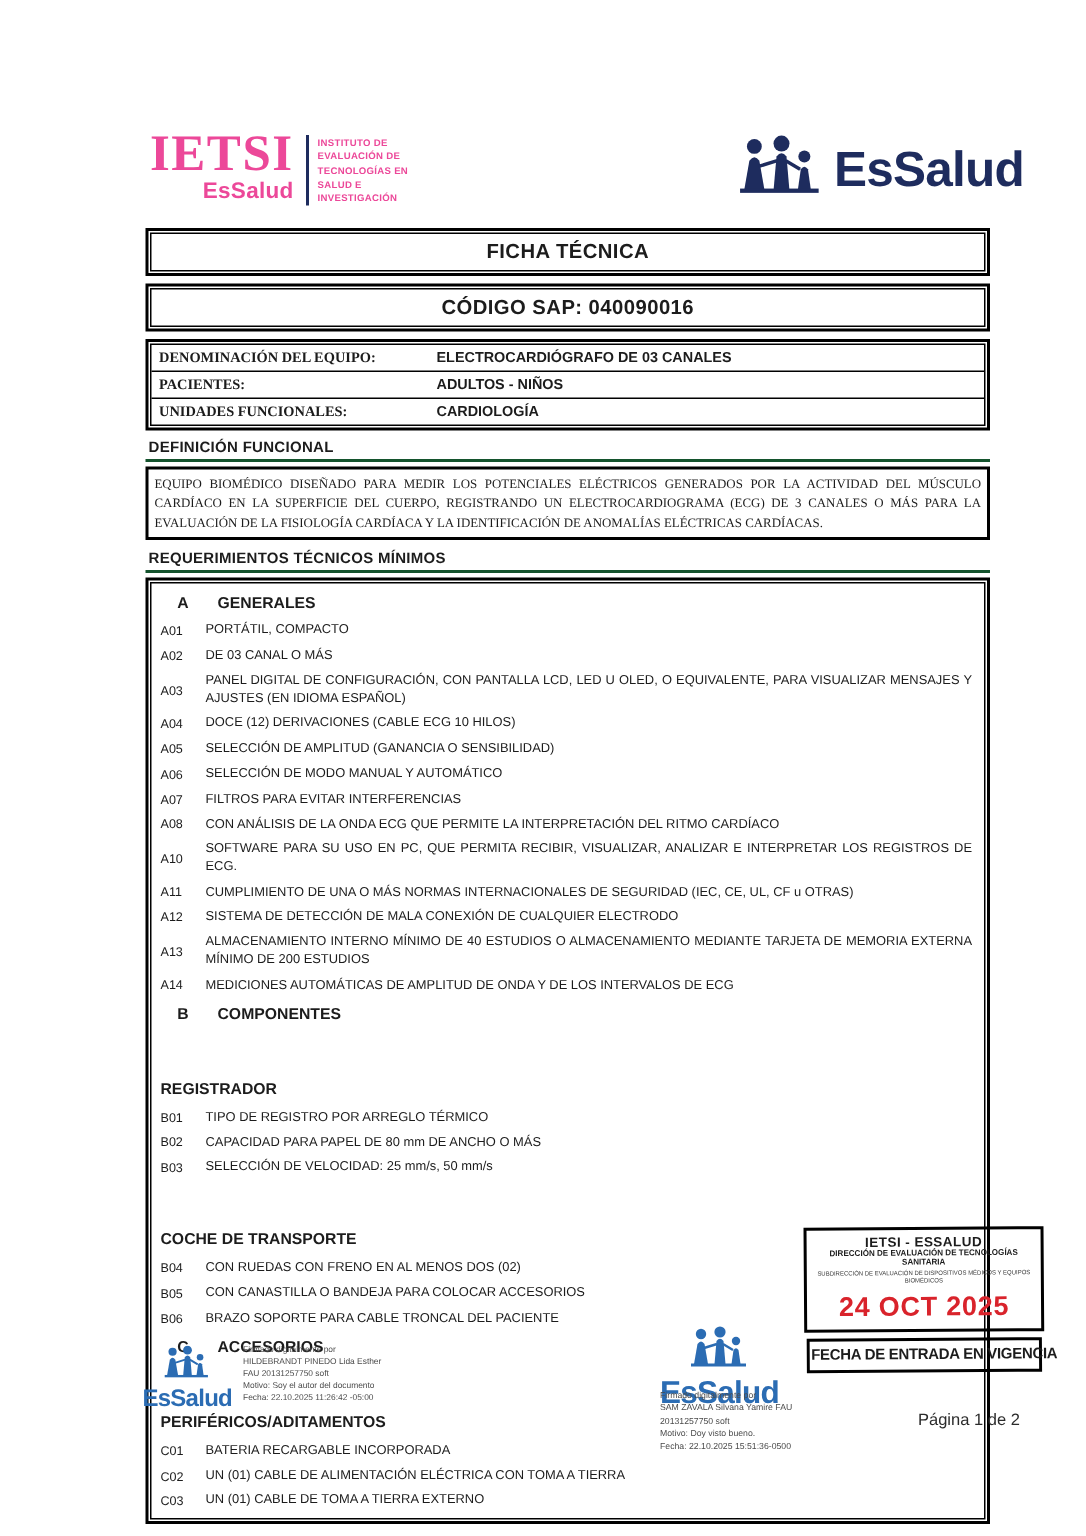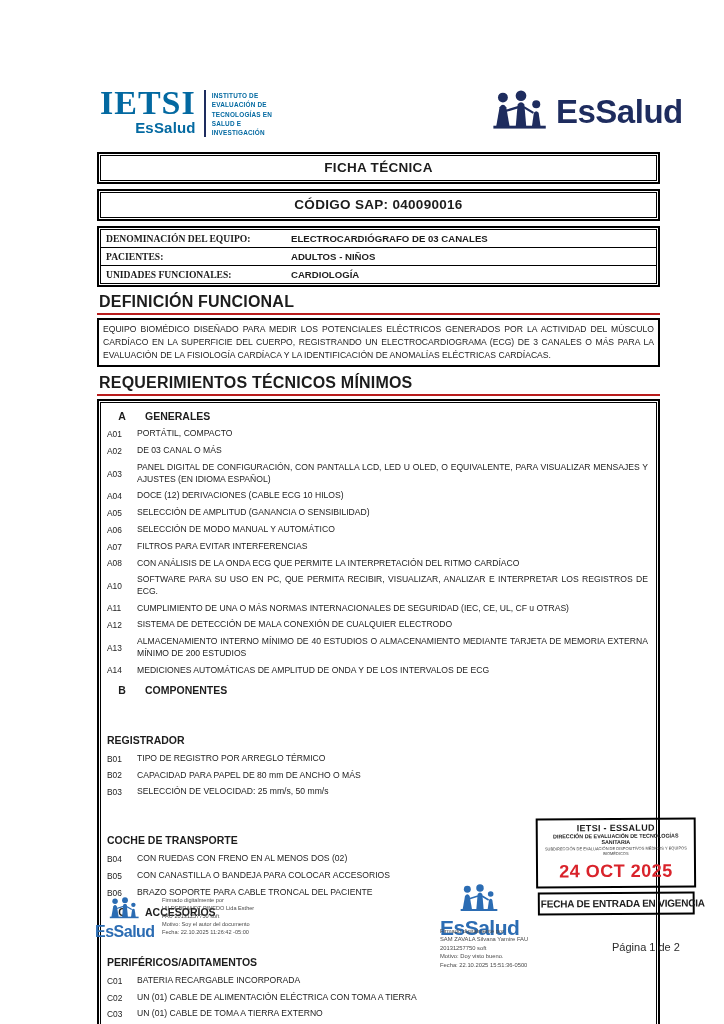--- a/index.html
+++ b/index.html
@@ -2,21 +2,21 @@
 <html><head>
 <meta charset="utf-8">
 <style>
   html,body{margin:0;padding:0;}
   body{
     width:724px;height:1024px;position:relative;background:#ffffff;
     font-family:"Liberation Sans","DejaVu Sans",sans-serif;color:#1c1c1c;
     overflow:hidden;
   }
   
-  .ietsi-logo{position:absolute;left:100px;top:88px;display:flex;align-items:flex-start;color:#0369a1;}
+  .ietsi-logo{position:absolute;left:100px;top:88px;display:flex;align-items:flex-start;color:#ec4899;}
   .ietsi-name{font-family:"Liberation Serif","DejaVu Serif",serif;font-weight:bold;font-size:34px;line-height:30px;letter-spacing:1px;}
   .ietsi-sub{font-size:15px;font-weight:bold;text-align:right;margin-top:1px;letter-spacing:.2px;}
   .ietsi-divider{width:2px;background:#1e2c5e;align-self:stretch;margin:2px 6px 0 8px;}
   .ietsi-tagline{font-size:6.4px;font-weight:bold;line-height:1.45;width:72px;padding-top:3px;letter-spacing:.2px;}
   .essalud-logo{display:flex;align-items:center;gap:6px;}
   .essalud-logo.header{position:absolute;left:492px;top:90px;color:#1e2c5e;}
   .essalud-word{font-weight:bold;letter-spacing:-.5px;}
   .essalud-logo.header .essalud-word{font-size:33px;}
   .essalud-logo.header svg{width:58px;height:40px;}
   .essalud-logo.sig-small{position:absolute;left:95px;top:897px;color:#2b6cb3;flex-direction:column;gap:0;}
@@ -29,22 +29,22 @@
   .main-col{position:absolute;left:97px;top:152px;width:563px;border-radius:19px;}
   .dbox{border:2px solid #000;padding:1px;background:#fff;}
   .dbox-inner{border:1px solid #000;}
   .title-box{margin-bottom:5px;}
   .title-box .dbox-inner{text-align:center;font-weight:bold;font-size:13.5px;padding:4px 0 5px;letter-spacing:.3px;}
   .info-table{margin-bottom:3px;}
   .info-row{display:flex;border-bottom:1px solid #000;padding:3px 4px 3px 5px;}
   .info-row:last-child{border-bottom:none;}
   .info-label{width:185px;font-weight:bold;font-size:9.6px;font-family:Liberation Serif, serif;}
   .info-value{font-weight:bold;font-size:9.6px;}
-  .sec-heading{font-weight:bold;font-size:16px;border-bottom:2px solid #b91c1c;padding:3px 0 2px 2px;margin-top:0;letter-spacing:.2px;}
-  .def-box{border:2px solid #000;margin-top:3px;margin-bottom:4px;}
+  .sec-heading{font-weight:bold;font-size:10px;border-bottom:2px solid #14532d;padding:3px 0 2px 2px;margin-top:0;letter-spacing:.2px;}
+  .def-box{border:2px solid #000;margin-top:3px;margin-bottom:4px;font-family:Liberation Serif, serif;}
   .def-text{font-size:8.6px;line-height:1.5;text-align:justify;padding:3px 4px;}
   .req-table{margin-top:3px;}
   .req-body{padding:2px 0 3px;}
   .req-row{display:flex;padding:2.6px 8px 2.6px 6px;}
   .req-code{width:30px;flex:0 0 30px;font-size:8.4px;display:flex;align-items:center;}
   .req-text{flex:1;font-size:8.6px;line-height:1.35;text-align:justify;}
   .req-row.section .req-code{font-weight:bold;font-size:10.5px;justify-content:center;padding-right:8px;}
   .req-row.section .req-text{font-weight:bold;font-size:10.5px;}
   .req-row.section{padding-top:4px;padding-bottom:3px;}
   .req-row.subsection .req-text{font-weight:bold;font-size:10.5px;}

